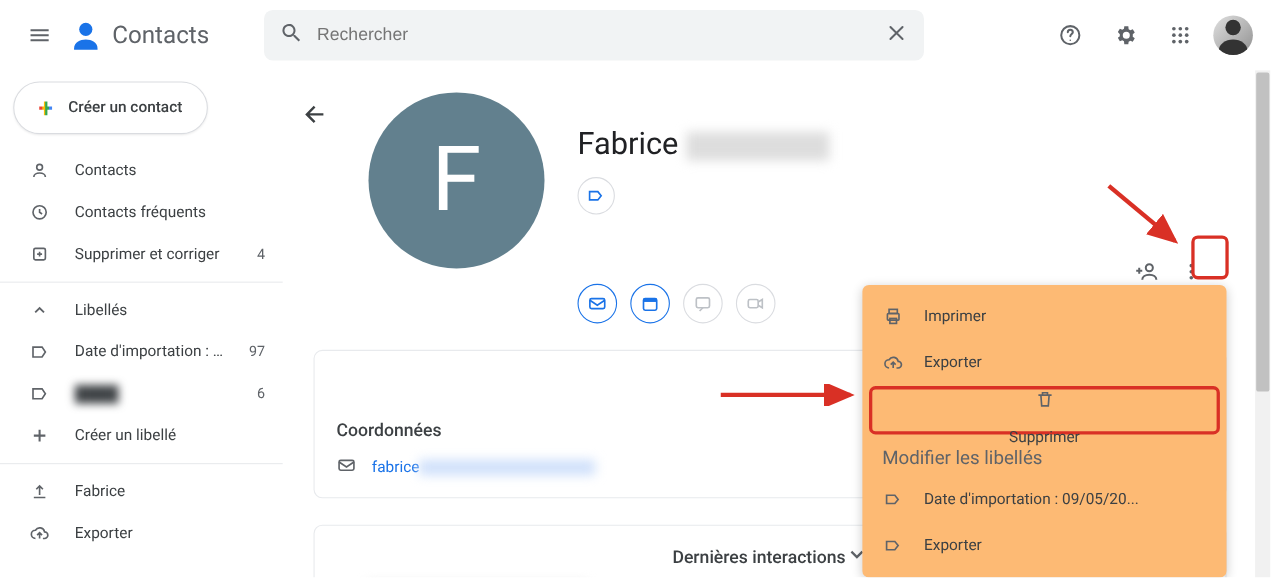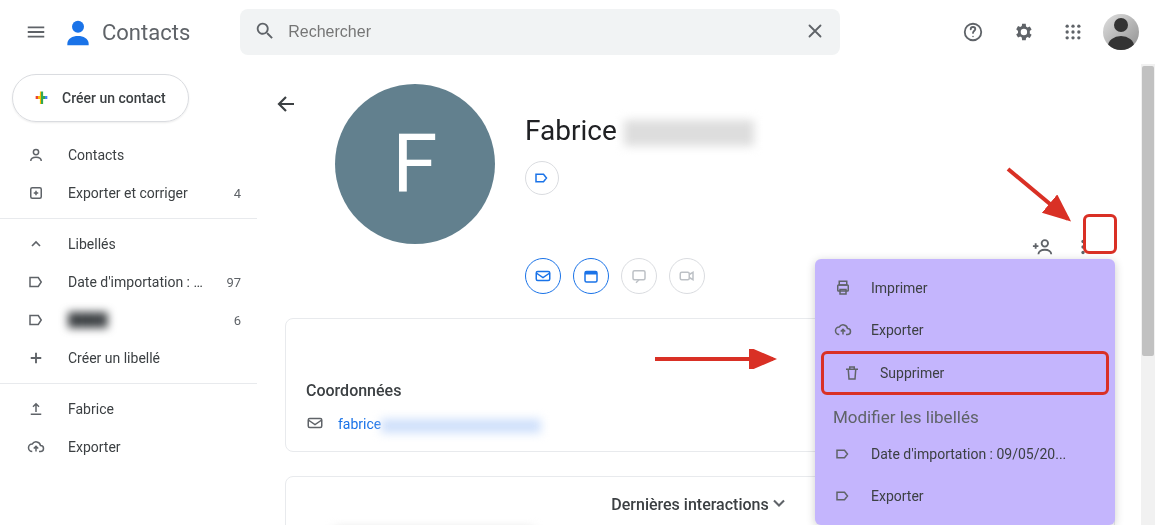--- a/index.html
+++ b/index.html
@@ -53,25 +53,25 @@
   .card-title { font-size: 16px; font-weight: 500; color: #3c4043; margin-bottom: 14px; margin-top: 46px; }
   .row { display: flex; align-items: center; gap: 14px; }
   .email-link { color: #1a73e8; font-size: 14px; }
   .email-blur { display: inline-block; width: 160px; height: 14px; background: #cfe0fb; filter: blur(5px); vertical-align: middle; }
   .card-collapsible { display: flex; align-items: center; justify-content: center; }
   .inter-row { margin-top: 12px; display: flex; align-items: center; gap: 12px; }
   .gmail-ico { font-weight: bold; font-size: 18px; } .gm-b { color: #4285f4; }
   .inter-blur { width: 200px; height: 32px; background: #ddd; filter: blur(5px); }
 
   
-  .dropdown { position: absolute; right: 40px; top: 195px; width: 300px; background: #c4b5fd; border-radius: 6px; box-shadow: 0 2px 10px rgba(0,0,0,0.2); padding: 8px 0; z-index: 50; }
+  .dropdown { position: absolute; right: 40px; top: 195px; width: 331px; background: #fdba74; border-radius: 6px; box-shadow: 0 2px 10px rgba(0,0,0,0.2); padding: 8px 0; z-index: 50; }
   .dd-item { display: flex; align-items: center; height: 42px; padding: 0 18px; gap: 18px; cursor: pointer; color: #3c4043; }
   .dd-icon { width: 20px; color: #5f6368; display: flex; align-items: center; justify-content: center; }
   .dd-sep-label { padding: 12px 18px 6px; font-size: 17px; color: #5f6368; }
-  .dd-highlight { border: 3px solid #d93025; border-radius: 6px; margin: 0 6px; height: 44px; }
+  .dd-highlight { border: 3px solid #d93025; border-radius: 6px; margin: 0 6px; height: 44px; flex-direction: column; }
 
   
   .more-highlight { position: absolute; right: 38px; top: 150px; width: 34px; height: 40px; border: 3px solid #d93025; border-radius: 6px; z-index: 60; pointer-events: none; }
 
   
   .arrow { position: absolute; z-index: 55; pointer-events: none; }
   .arrow svg { display: block; }
 
   
   .fake-scroll { position: absolute; right: 0; top: 64px; width: 14px; bottom: 0; background: #f1f1f1; }
@@ -149,25 +149,34 @@
           <svg width="18" height="18" viewBox="0 0 24 24" fill="none" stroke="#5f6368" stroke-width="2">
             <circle cx="12" cy="8" r="3.5"></circle>
             <path d="M5 20c0-3 3-5 7-5s7 2 7 5"></path>
           </svg>
         </span>
       <span class="nav-label">Contacts</span>
     </div>
     <div class="nav-item">
       <span class="nav-icon">
           <svg width="18" height="18" viewBox="0 0 24 24" fill="none" stroke="#5f6368" stroke-width="2">
+            <circle cx="12" cy="12" r="8"></circle>
+            <path d="M12 8v4l3 2"></path>
+          </svg>
+        </span>
+      <span class="nav-label">Contacts fréquents</span>
+    </div>
+    <div class="nav-item">
+      <span class="nav-icon">
+          <svg width="18" height="18" viewBox="0 0 24 24" fill="none" stroke="#5f6368" stroke-width="2">
             <rect x="5" y="5" width="14" height="14" rx="2"></rect>
             <path d="M12 9v6m-3-3h6"></path>
           </svg>
         </span>
-      <span class="nav-label">Exporter et corriger</span>
+      <span class="nav-label">Supprimer et corriger</span>
       <span class="nav-count">4</span>
     </div>
     <div class="sep"></div>
     <div class="nav-item">
       <span class="nav-icon">
           <svg width="16" height="16" viewBox="0 0 24 24" fill="none" stroke="#5f6368" stroke-width="2.5">
             <path d="M6 15l6-6 6 6"></path>
           </svg>
         </span>
       <span class="nav-label">Libellés</span>

